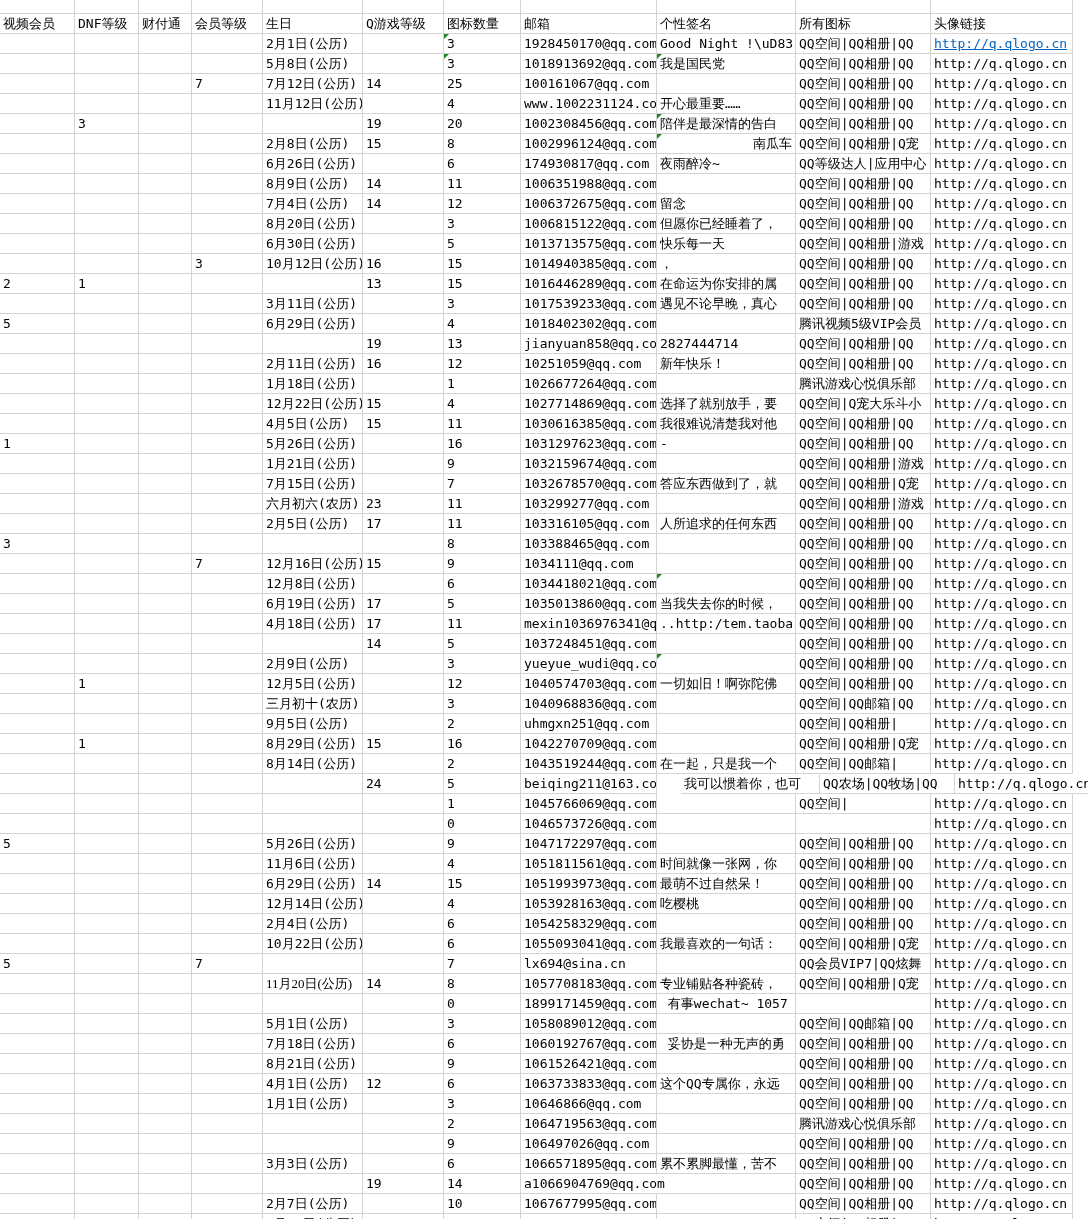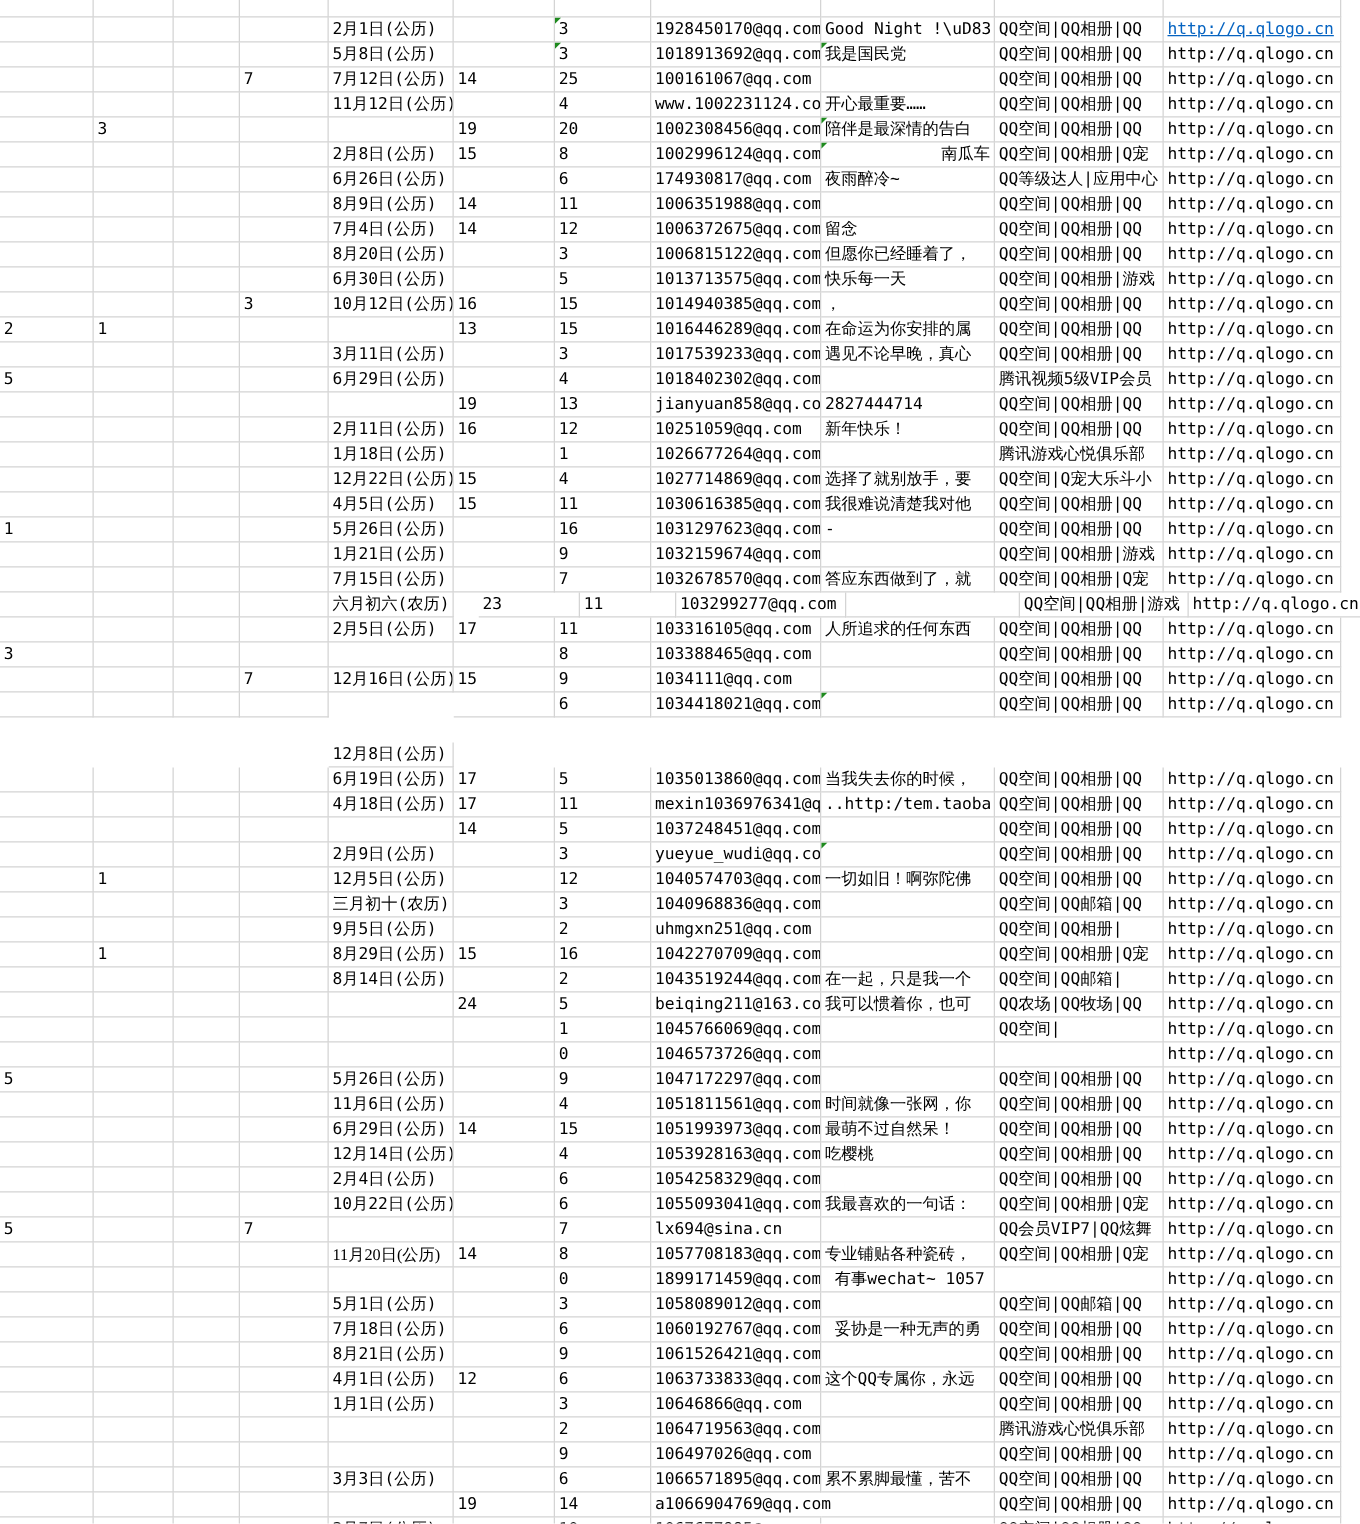--- a/index.html
+++ b/index.html
@@ -36,20 +36,34 @@
       <div class="cell" style="width: 100px;"></div>
       <div class="cell" style="width: 81px;"></div>
       <div class="cell" style="width: 77px;"></div>
       <div class="cell" style="width: 136px;"></div>
       <div class="cell" style="width: 139px;"></div>
       <div class="cell" style="width: 135px;"></div>
       <div class="cell" style="width: 142px;"></div>
       <div class="filler"></div>
     </div>
     <div class="row">
+      <div class="cell" style="width: 75px;">视频会员</div>
+      <div class="cell" style="width: 64px;">DNF等级</div>
+      <div class="cell" style="width: 53px;">财付通</div>
+      <div class="cell" style="width: 71px;">会员等级</div>
+      <div class="cell" style="width: 100px;">生日</div>
+      <div class="cell" style="width: 81px;">Q游戏等级</div>
+      <div class="cell" style="width: 77px;">图标数量</div>
+      <div class="cell" style="width: 136px;">邮箱</div>
+      <div class="cell" style="width: 139px;">个性签名</div>
+      <div class="cell" style="width: 135px;">所有图标</div>
+      <div class="cell" style="width: 142px;">头像链接</div>
+      <div class="filler"></div>
+    </div>
+    <div class="row">
       <div class="cell" style="width: 75px;"></div>
       <div class="cell" style="width: 64px;"></div>
       <div class="cell" style="width: 53px;"></div>
       <div class="cell" style="width: 71px;"></div>
       <div class="cell" style="width: 100px;">2月1日(公历)</div>
       <div class="cell" style="width: 81px;"></div>
       <div class="cell" style="width: 77px;">3<span class="err-tri"></span></div>
       <div class="cell" style="width: 136px;">1928450170@qq.com</div>
       <div class="cell" style="width: 139px;">Good Night !\uD83</div>
       <div class="cell" style="width: 135px;">QQ空间|QQ相册|QQ</div>
@@ -363,21 +377,21 @@
       <div class="cell" style="width: 135px;">QQ空间|QQ相册|Q宠</div>
       <div class="cell" style="width: 142px;">http://q.qlogo.cn</div>
       <div class="filler"></div>
     </div>
     <div class="row">
       <div class="cell" style="width: 75px;"></div>
       <div class="cell" style="width: 64px;"></div>
       <div class="cell" style="width: 53px;"></div>
       <div class="cell" style="width: 71px;"></div>
       <div class="cell" style="width: 100px;">六月初六(农历)</div>
-      <div class="cell" style="width: 81px; margin-left: 20px;">23</div>
+      <div class="cell" style="width: 81px;">23</div>
       <div class="cell" style="width: 77px;">11</div>
       <div class="cell" style="width: 136px;">103299277@qq.com</div>
       <div class="cell" style="width: 139px;"></div>
       <div class="cell" style="width: 135px;">QQ空间|QQ相册|游戏</div>
       <div class="cell" style="width: 142px;">http://q.qlogo.cn</div>
       <div class="filler"></div>
     </div>
     <div class="row">
       <div class="cell" style="width: 75px;"></div>
       <div class="cell" style="width: 64px;"></div>
@@ -418,21 +432,21 @@
       <div class="cell" style="width: 139px;"></div>
       <div class="cell" style="width: 135px;">QQ空间|QQ相册|QQ</div>
       <div class="cell" style="width: 142px;">http://q.qlogo.cn</div>
       <div class="filler"></div>
     </div>
     <div class="row">
       <div class="cell" style="width: 75px;"></div>
       <div class="cell" style="width: 64px;"></div>
       <div class="cell" style="width: 53px;"></div>
       <div class="cell" style="width: 71px;"></div>
-      <div class="cell" style="width: 100px; margin-top: 40px;">12月8日(公历)</div>
+      <div class="cell" style="width: 100px;">12月8日(公历)</div>
       <div class="cell" style="width: 81px;"></div>
       <div class="cell" style="width: 77px;">6</div>
       <div class="cell" style="width: 136px;">1034418021@qq.com</div>
       <div class="cell" style="width: 139px;"><span class="err-tri"></span></div>
       <div class="cell" style="width: 135px;">QQ空间|QQ相册|QQ</div>
       <div class="cell" style="width: 142px;">http://q.qlogo.cn</div>
       <div class="filler"></div>
     </div>
     <div class="row">
       <div class="cell" style="width: 75px;"></div>
@@ -562,21 +576,21 @@
     </div>
     <div class="row">
       <div class="cell" style="width: 75px;"></div>
       <div class="cell" style="width: 64px;"></div>
       <div class="cell" style="width: 53px;"></div>
       <div class="cell" style="width: 71px;"></div>
       <div class="cell" style="width: 100px;"></div>
       <div class="cell" style="width: 81px;">24</div>
       <div class="cell" style="width: 77px;">5</div>
       <div class="cell" style="width: 136px;">beiqing211@163.co</div>
-      <div class="cell" style="width: 139px;">我可以惯着你，也可</div>
+      <div class="cell" style="width: 139px; margin-left: 24px;">我可以惯着你，也可</div>
       <div class="cell" style="width: 135px;">QQ农场|QQ牧场|QQ</div>
       <div class="cell" style="width: 142px;">http://q.qlogo.cn</div>
       <div class="filler"></div>
     </div>
     <div class="row">
       <div class="cell" style="width: 75px;"></div>
       <div class="cell" style="width: 64px;"></div>
       <div class="cell" style="width: 53px;"></div>
       <div class="cell" style="width: 71px;"></div>
       <div class="cell" style="width: 100px;"></div>

